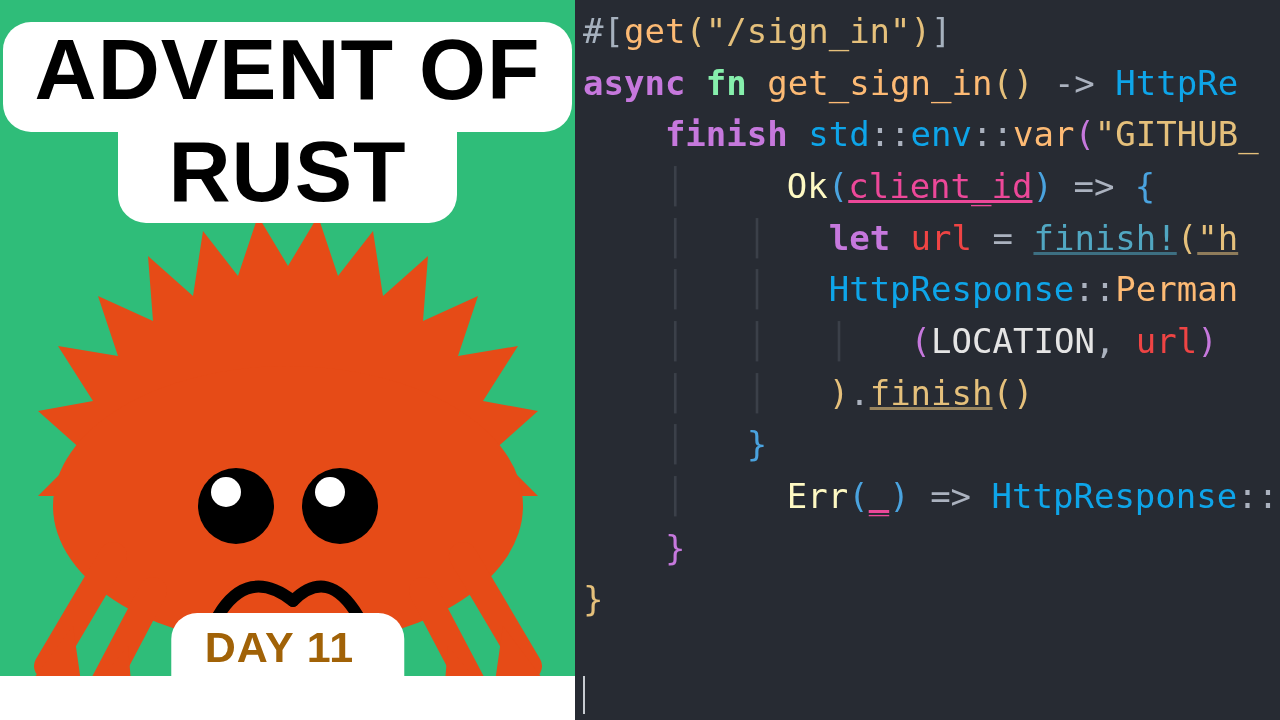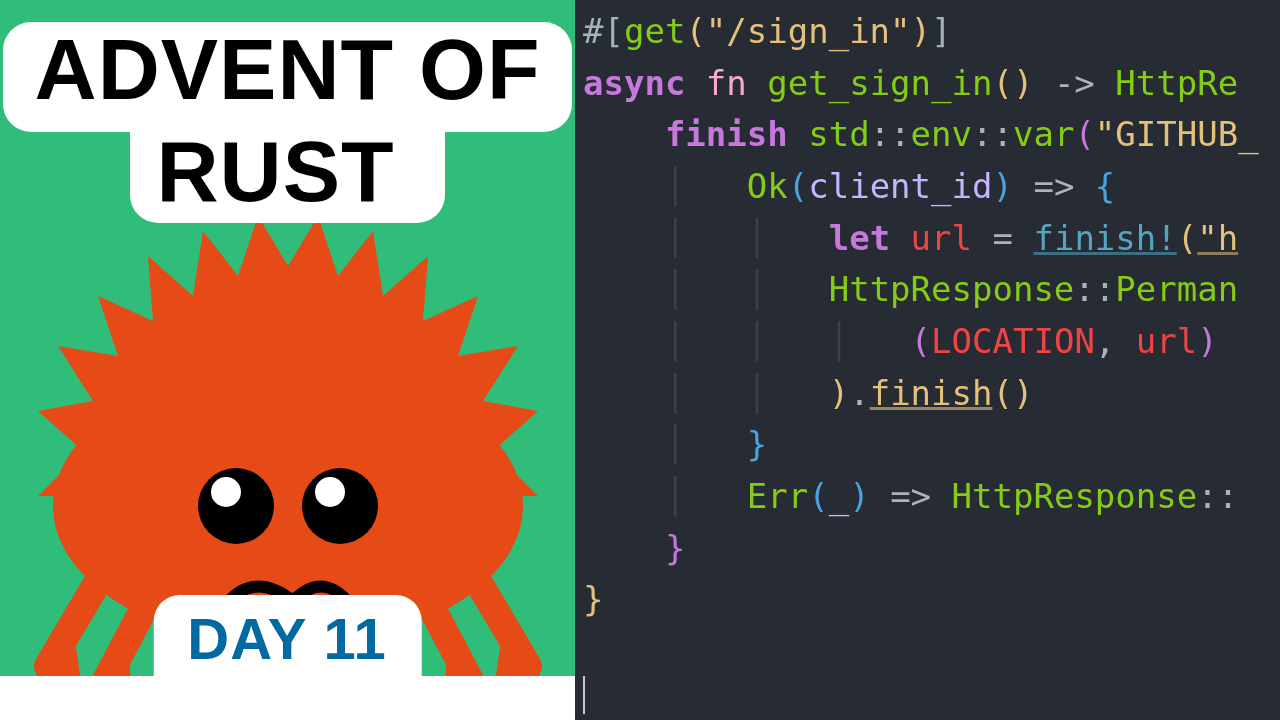--- a/index.html
+++ b/index.html
@@ -40,44 +40,44 @@
   }
   .title-wrap {
     position: relative;
     z-index: 4;
     display:flex;
     flex-direction:column;
     align-items:center;
   }
   .title-box.bottom {
     margin-top: -28px;
-    padding: 24px 50px 8px 26px;
+    padding: 24px 50px 8px 50px;
     z-index: 3;
   }
   .crab-wrap {
     position: absolute;
     bottom: 0;
     left: 50%;
     transform: translateX(-50%);
     width: 540px;
     height: 480px;
     z-index: 2;
   }
   .day-badge {
     position: absolute;
     bottom: 0px;
     left: 50%;
     transform: translateX(-50%);
     background: #ffffff;
     border-radius: 26px 26px 0 0;
-    padding: 10px 35px 4px 34px;
+    padding: 10px 50px 4px 34px;
     font-family: "Arial Black", "Impact", sans-serif;
     font-weight: 900;
-    font-size: 58px;
-    color: #0369a1;
+    font-size: 43px;
+    color: #a16207;
     z-index: 6;
     letter-spacing: 1px;
   }
   .right-panel {
     width: 705px;
     height: 720px;
     background: #272b33;
     position: relative;
     overflow: hidden;
   }
@@ -85,31 +85,31 @@
     font-family: "Menlo", "Consolas", "DejaVu Sans Mono", monospace;
     font-size: 34px;
     line-height: 1.52;
     color: #abb2bf;
     padding: 6px 0 0 8px;
     white-space: pre;
   }
   .c-punct { color: #abb2bf; }
   .c-attr  { color: #a6b1be; }
   .c-kw    { color: #c678dd; font-weight: bold; } 
-  .c-kw2   { color: #f9a8d4; } 
-  .c-fn    { color: #84cc16; } 
-  .c-type  { color: #84cc16; } 
+  .c-kw2   { color: #86efac; font-weight: bold; } 
+  .c-fn    { color: #fdba74; } 
+  .c-type  { color: #0ea5e9; } 
   .c-str   { color: #e5c07b; } 
-  .c-var   { color: #c4b5fd; }
-  .c-ok    { color: #84cc16; } 
+  .c-var   { color: #ec4899; text-decoration: underline; }
+  .c-ok    { color: #fef9c3; margin-left: 40px; } 
   .c-op    { color: #abb2bf; }
   .c-brace-y { color: #e5c07b; }
   .c-brace-p { color: #c678dd; }
   .c-brace-b { color: #4aa3df; }
-  .c-const { color: #ef4444; }
+  .c-const { color: #e5e5e5; }
   .c-url   { color: #ef4444; }
   .c-finish { color: #e5c07b; text-decoration: underline; text-decoration-color: rgba(229,192,123,0.6); margin-top: 28px; }
   .c-format { color: #51a7c2; text-decoration: underline; text-decoration-color: rgba(81,167,194,0.55);}
   .indent-guide { color: #3b4049; }
   .cursor-line {
     position: absolute;
     left: 8px;
     bottom: 6px;
     width: 2px;
     height: 38px;

